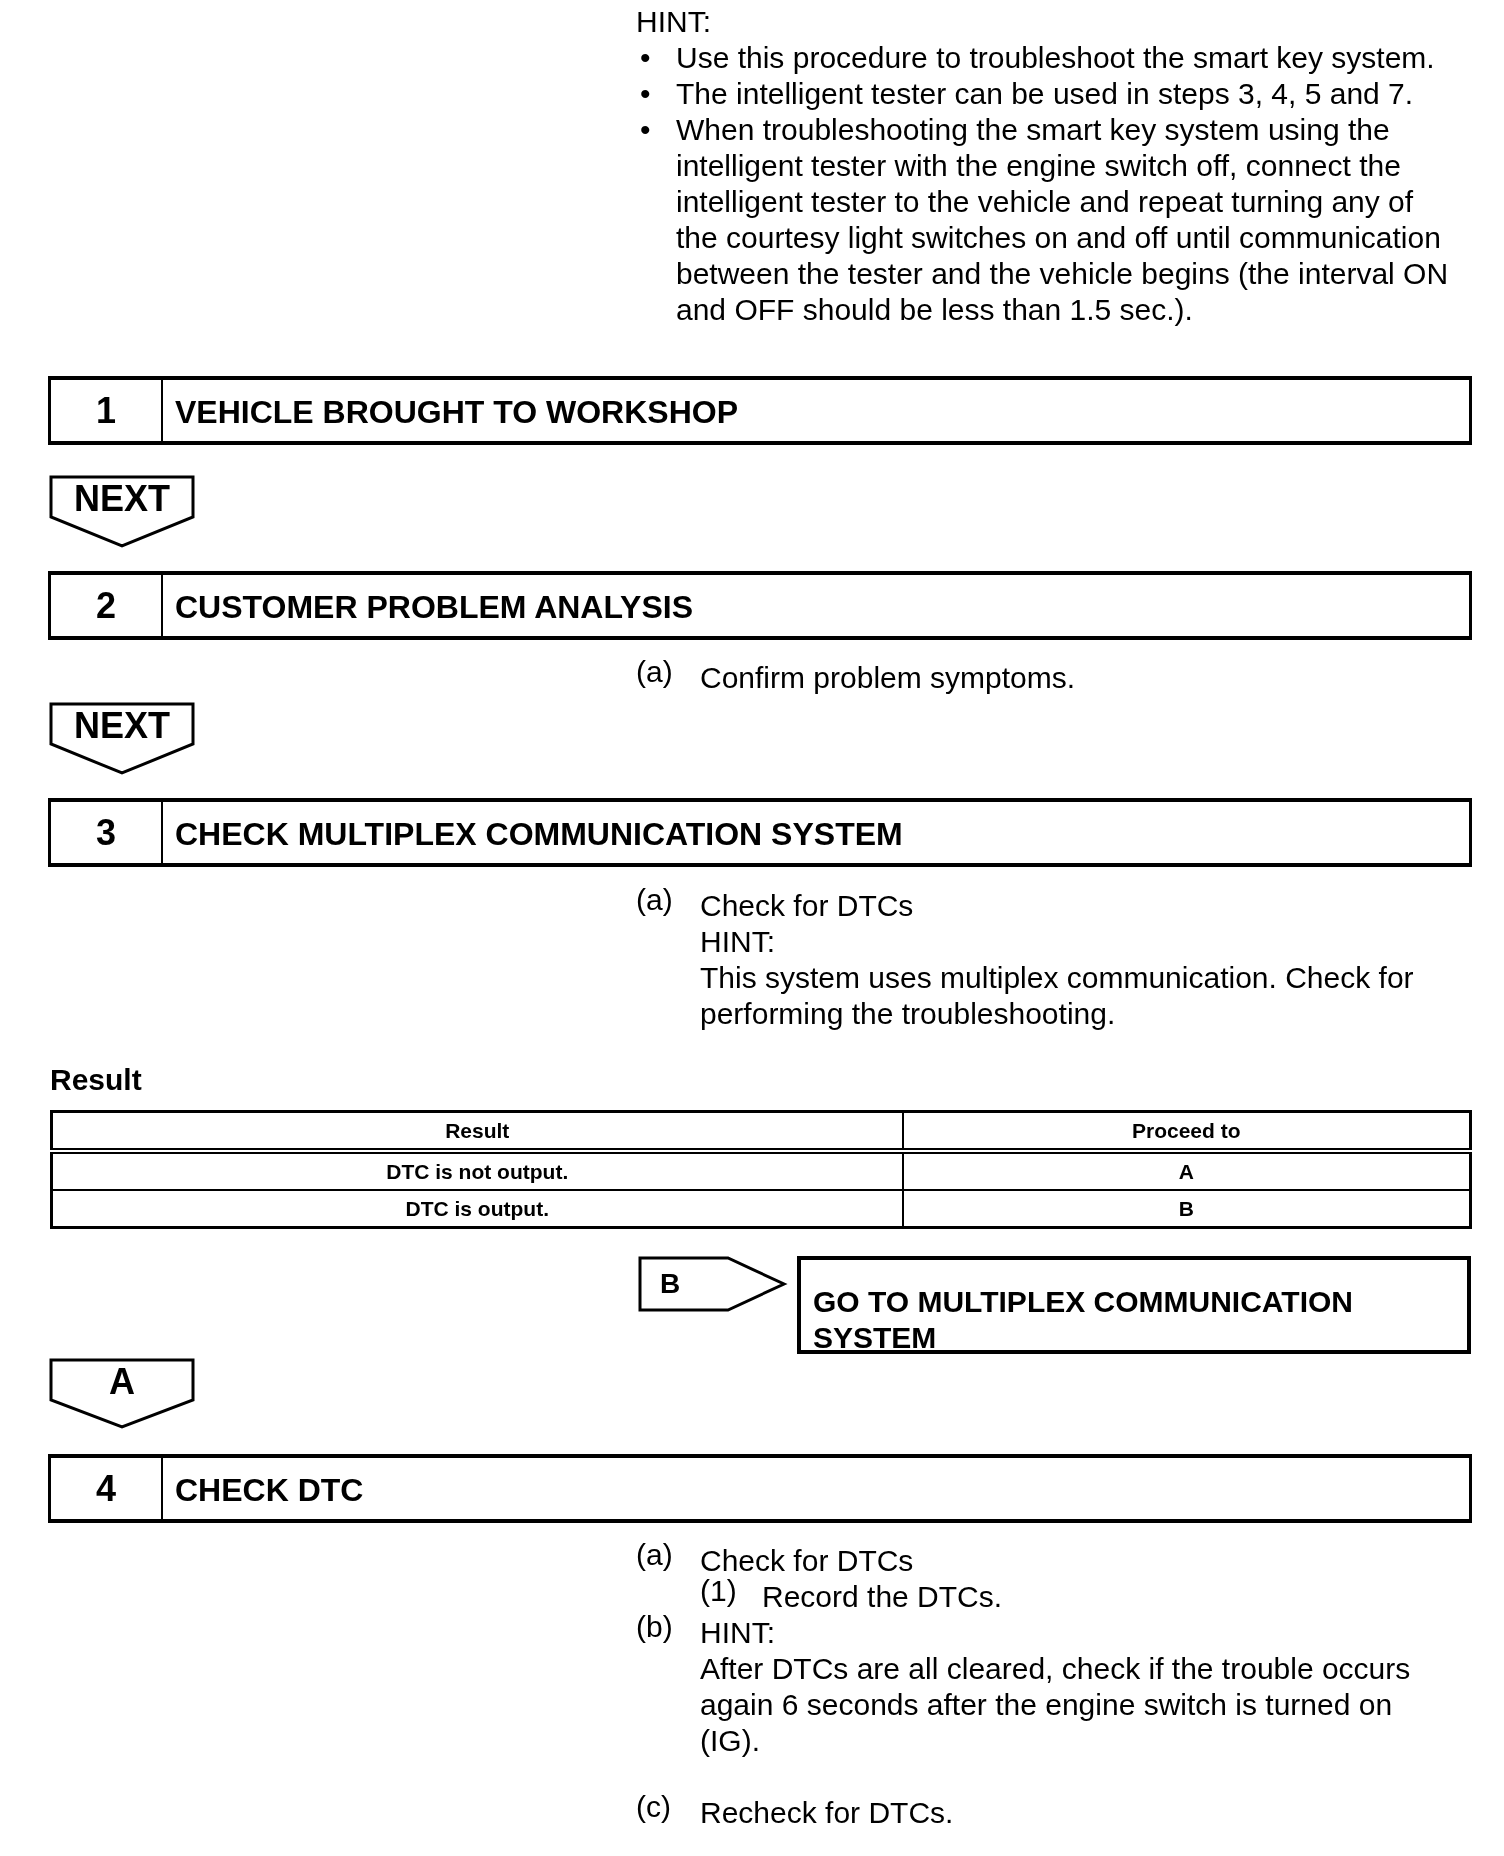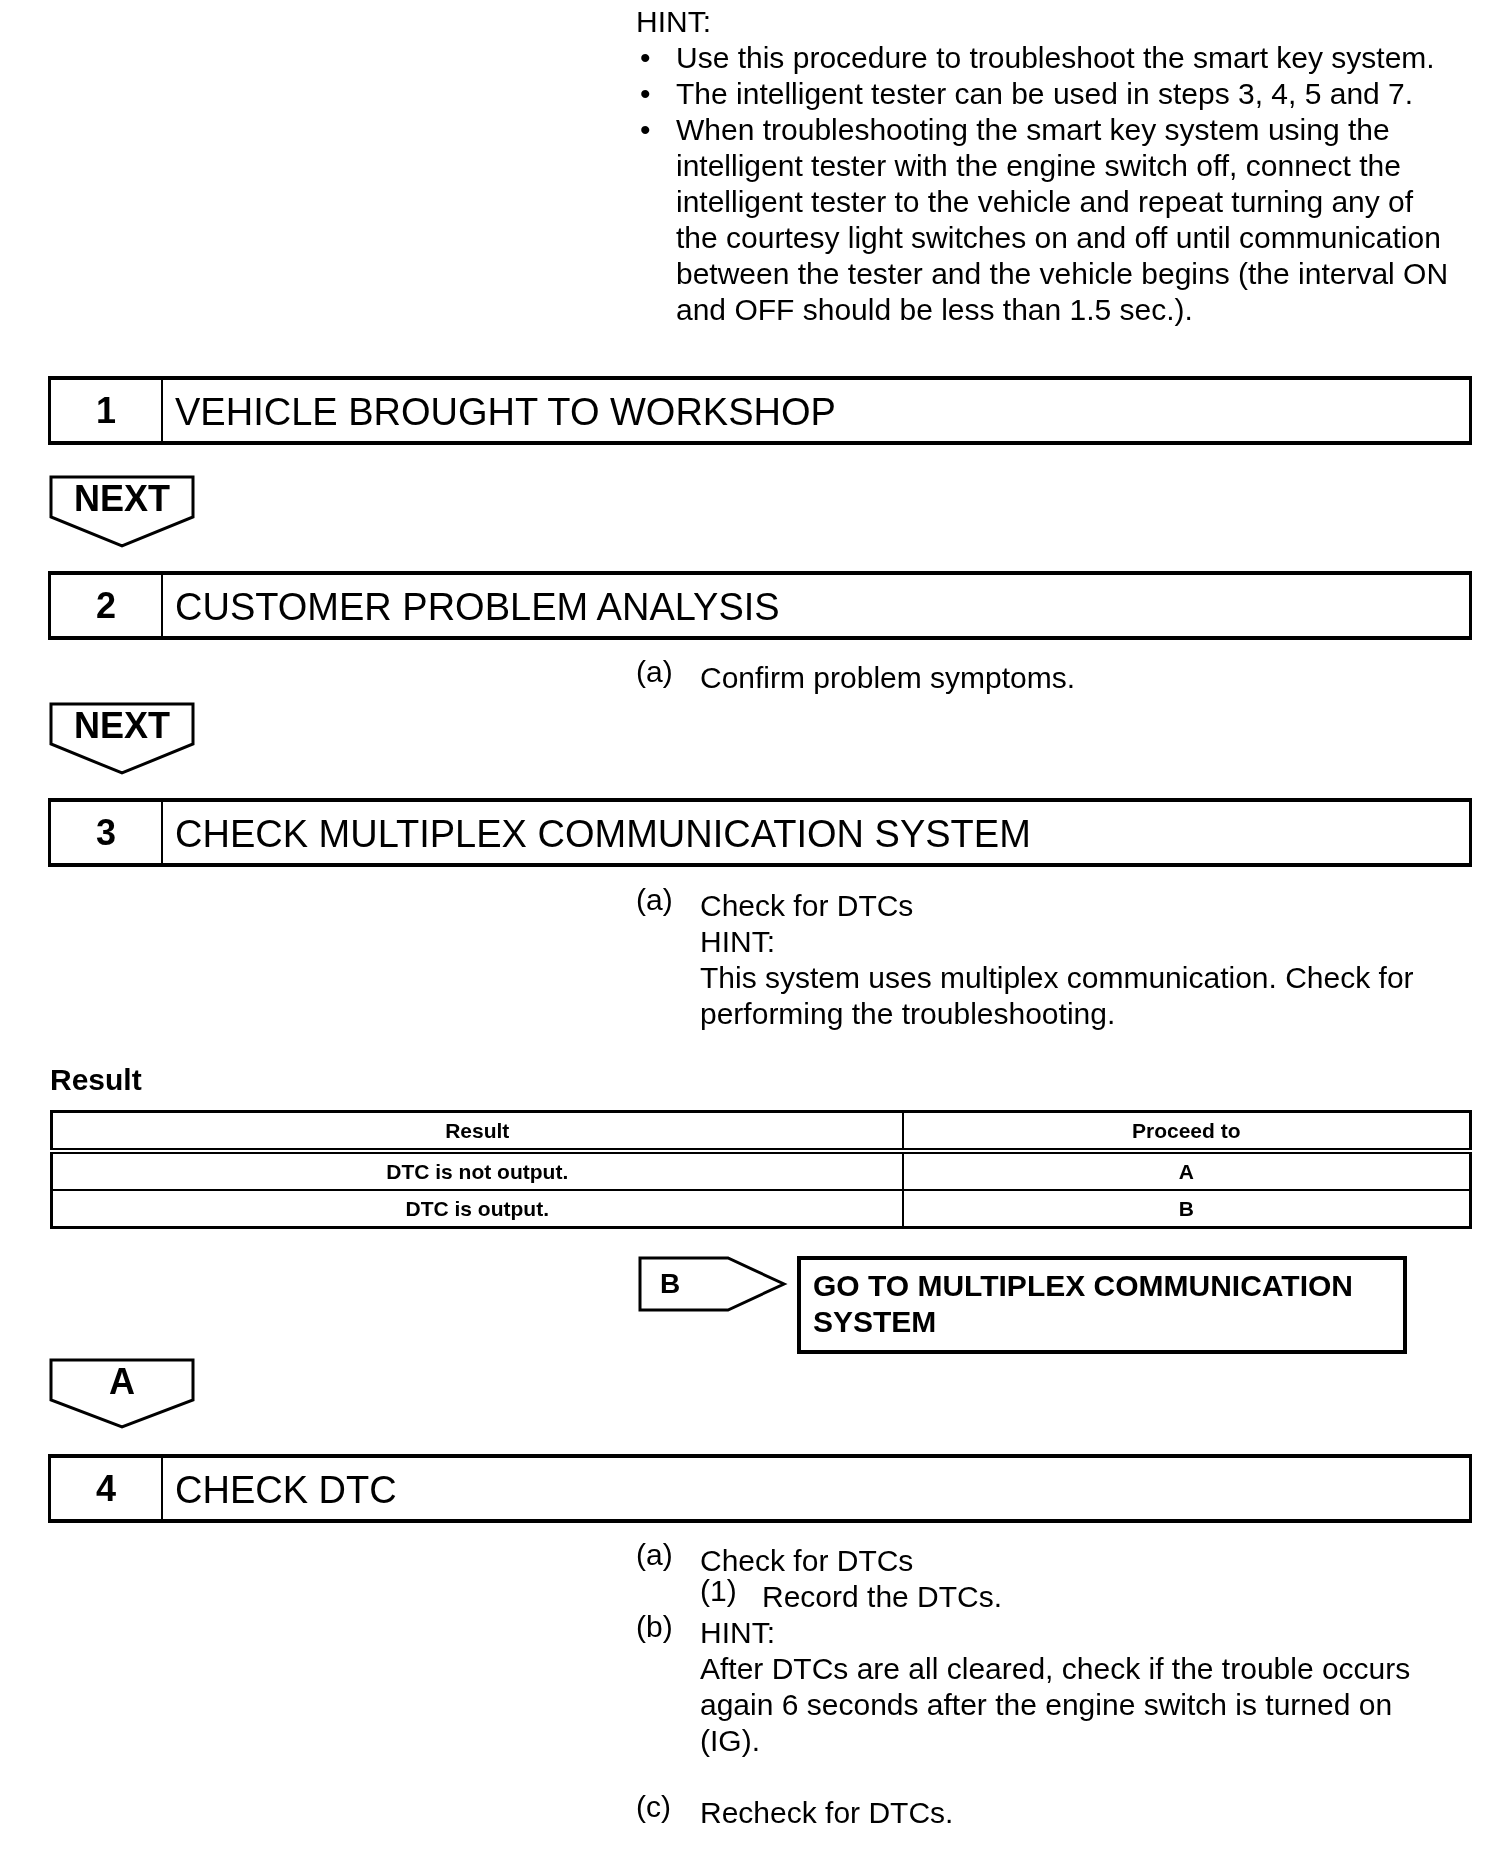--- a/index.html
+++ b/index.html
@@ -8,38 +8,38 @@
   .abs { position:absolute; }
   .txt { font-size:30px; line-height:36px; white-space:nowrap; }
   .hint-block { left:636px; top:4px; }
   .bullet-row { position:relative; padding-left:40px; }
   .bullet-row .dot { position:absolute; left:4px; top:0; }
   .step-box { position:absolute; left:48px; width:1424px; height:69px;
               border:3px solid #000; border-top-width:4px; border-bottom-width:4px; box-sizing:border-box; }
   .step-num { position:absolute; left:0; top:0; bottom:0; width:110px; border-right:2px solid #000;
               font-weight:bold; font-size:36px; display:flex; align-items:center; justify-content:center; }
   .step-title { position:absolute; left:124px; top:4px; bottom:0; display:flex; align-items:center;
-                font-weight:normal; font-size:38px; white-space:nowrap; }
+                font-weight:bold; font-size:32px; white-space:nowrap; }
   .down-arrow { position:absolute; left:49px; width:146px; height:74px; }
   .down-arrow svg { position:absolute; left:0; top:0; }
   .down-arrow .lbl { position:absolute; left:0; width:146px; top:6px; text-align:center;
                      font-weight:bold; font-size:36px; line-height:36px; }
   .item { position:absolute; left:636px; }
   .item .mk { position:absolute; left:0; }
   .item .body { position:absolute; left:64px;margin-top:6px; }
   .result-label { left:50px; top:1062px; font-weight:bold; font-size:30px; line-height:36px; }
   table.res { position:absolute; left:50px; top:1110px; width:1422px; border-collapse:collapse;
               font-weight:bold; font-size:21px; }
   table.res td, table.res th { border:2px solid #000; text-align:center; height:35px; padding:0; }
   table.res th { border-bottom:6px double #000; font-weight:bold; }
   table.res { border:3px solid #000; }
   .right-arrow { position:absolute; left:638px; top:1256px; width:150px; height:56px; }
   .right-arrow .lbl { position:absolute; left:22px; top:10px; font-weight:bold; font-size:28px; line-height:36px; }
-  .goto-box { position:absolute; left:797px; top:1256px; width:610px; height:98px; border:4px solid #000;
-              box-sizing:border-box; font-weight:bold; font-size:30px; line-height:36px; padding:8px 10px 0 12px; }
+  .goto-box { position:absolute; left:797px; top:1256px; width:674px; height:98px; border:4px solid #000;
+              box-sizing:border-box; font-weight:bold; font-size:30px; line-height:36px; padding:24px 10px 0 12px; }
 </style>
 </head>
 <body>
 
 <div class="abs txt hint-block">
   <div>HINT:</div>
   <div class="bullet-row">
     <span class="dot">•</span>
     <div>Use this procedure to troubleshoot the smart key system.</div>
   </div>

